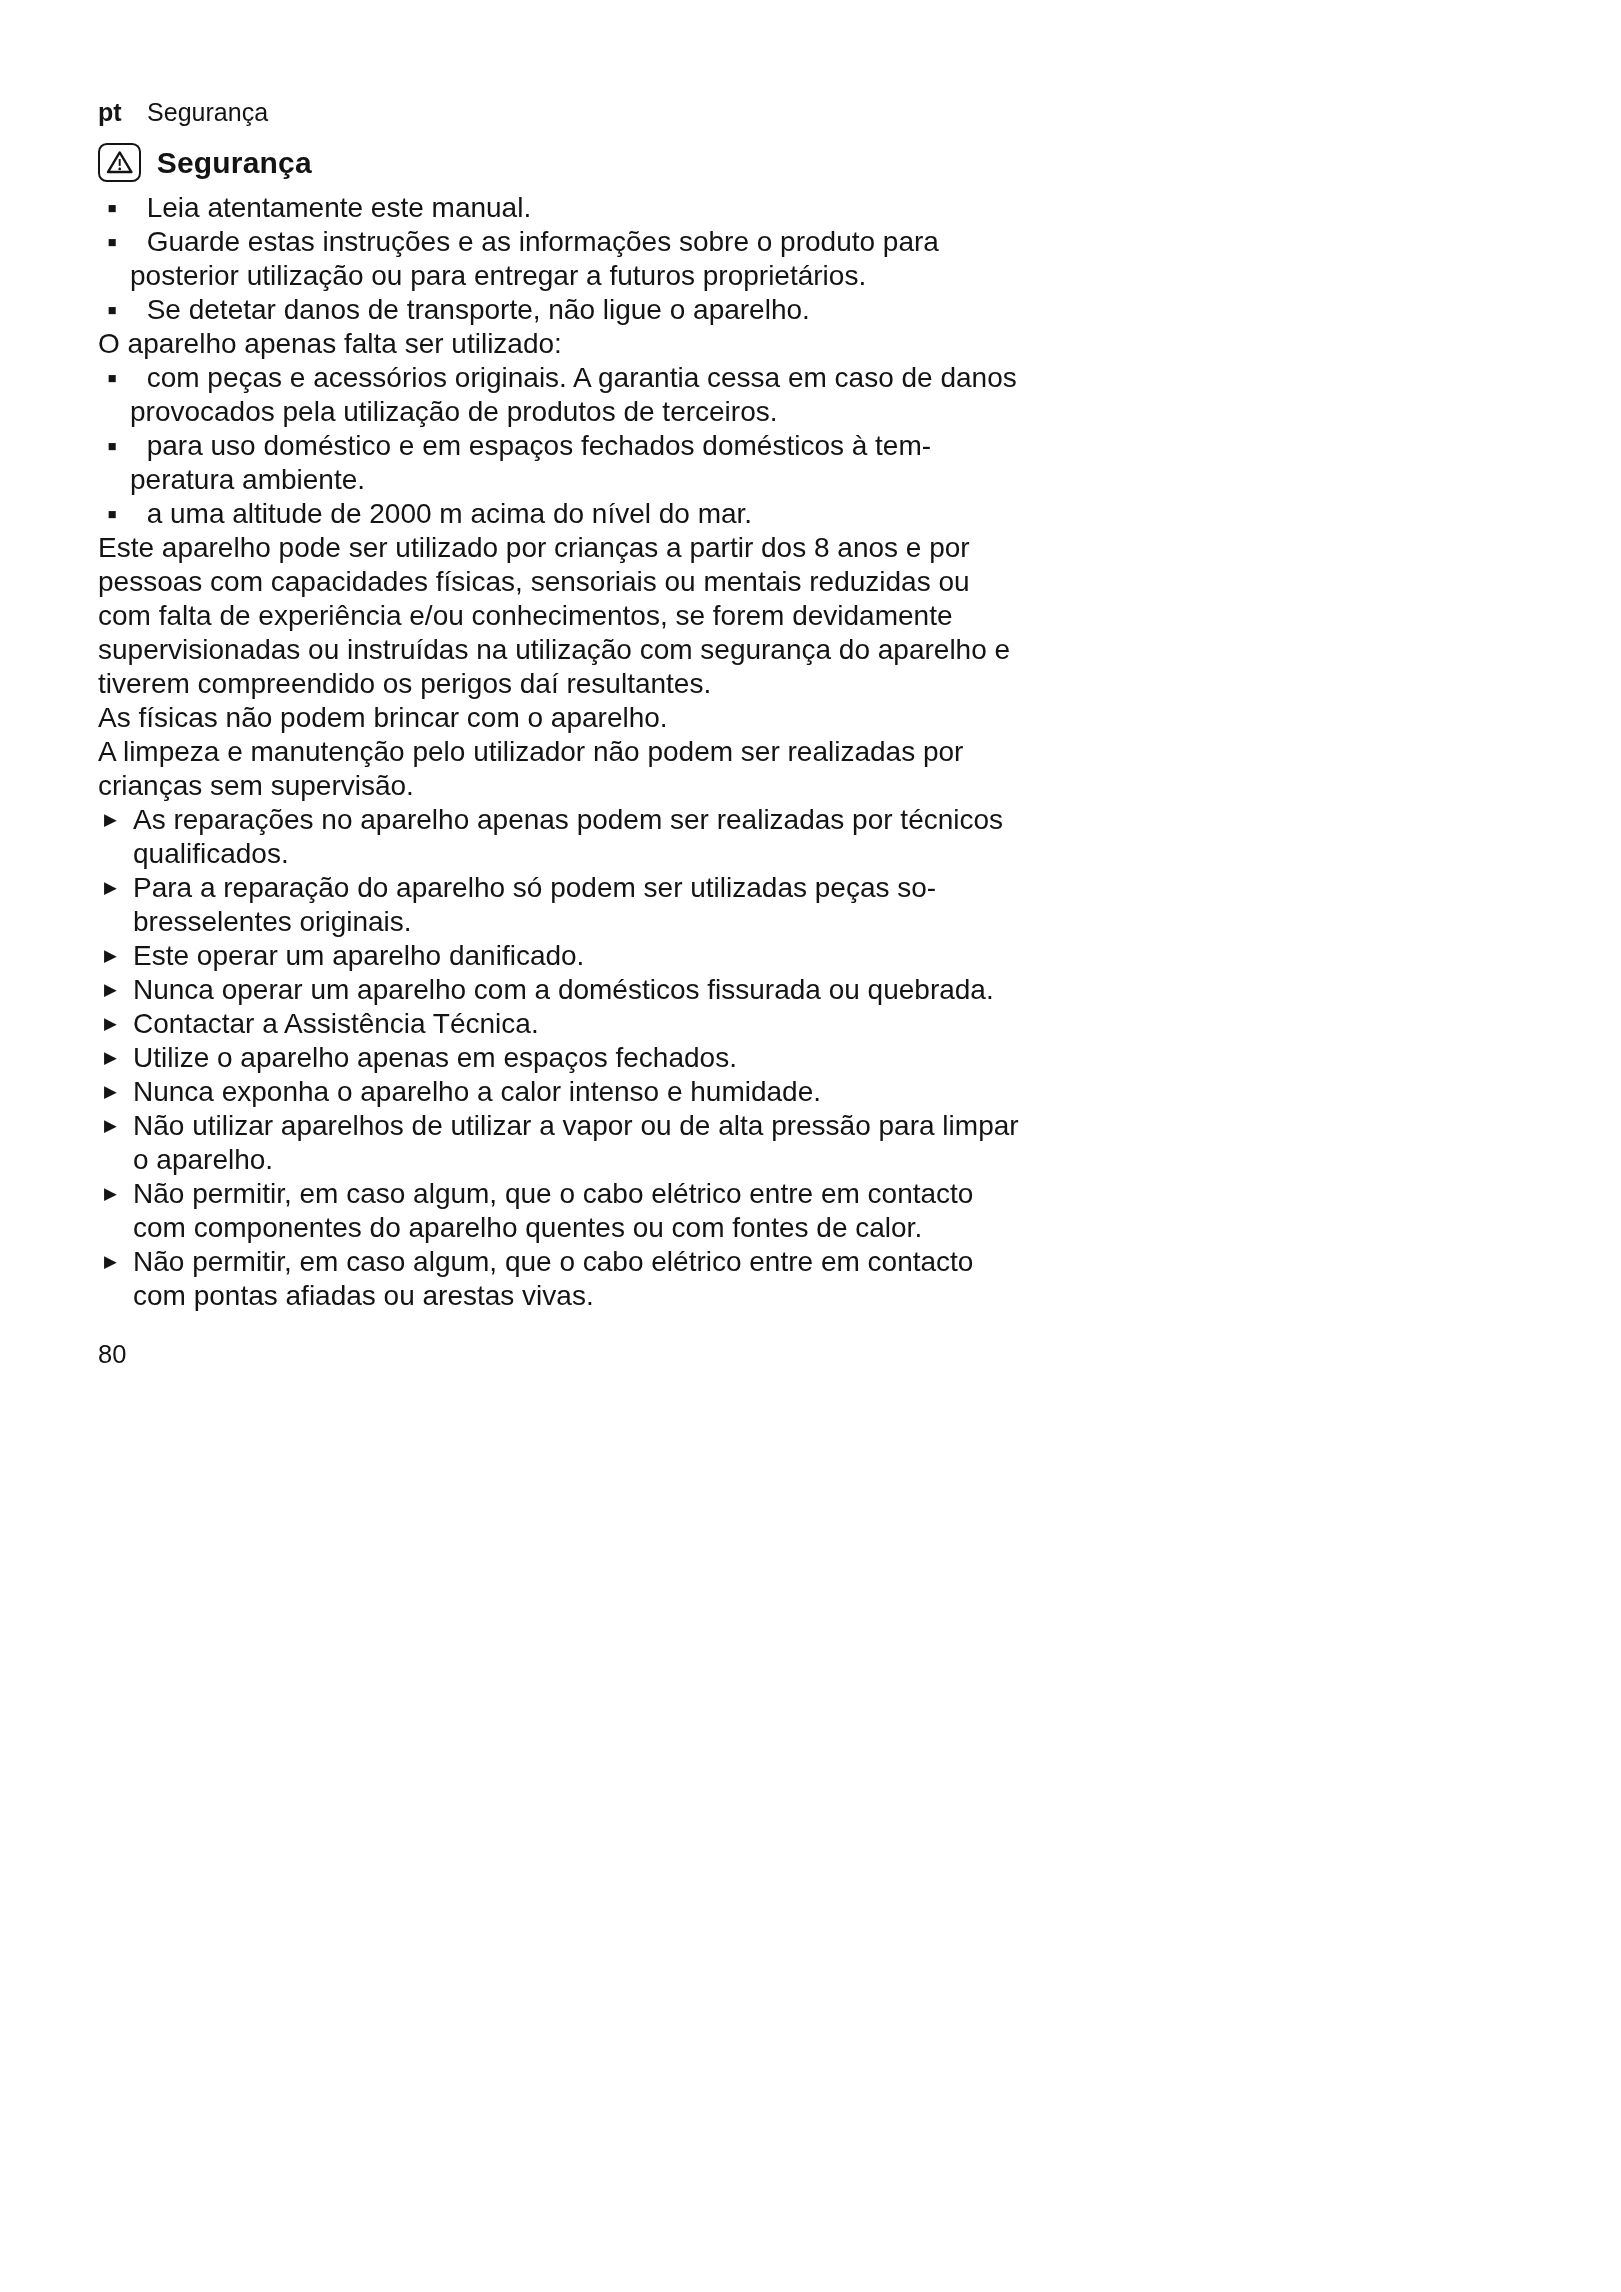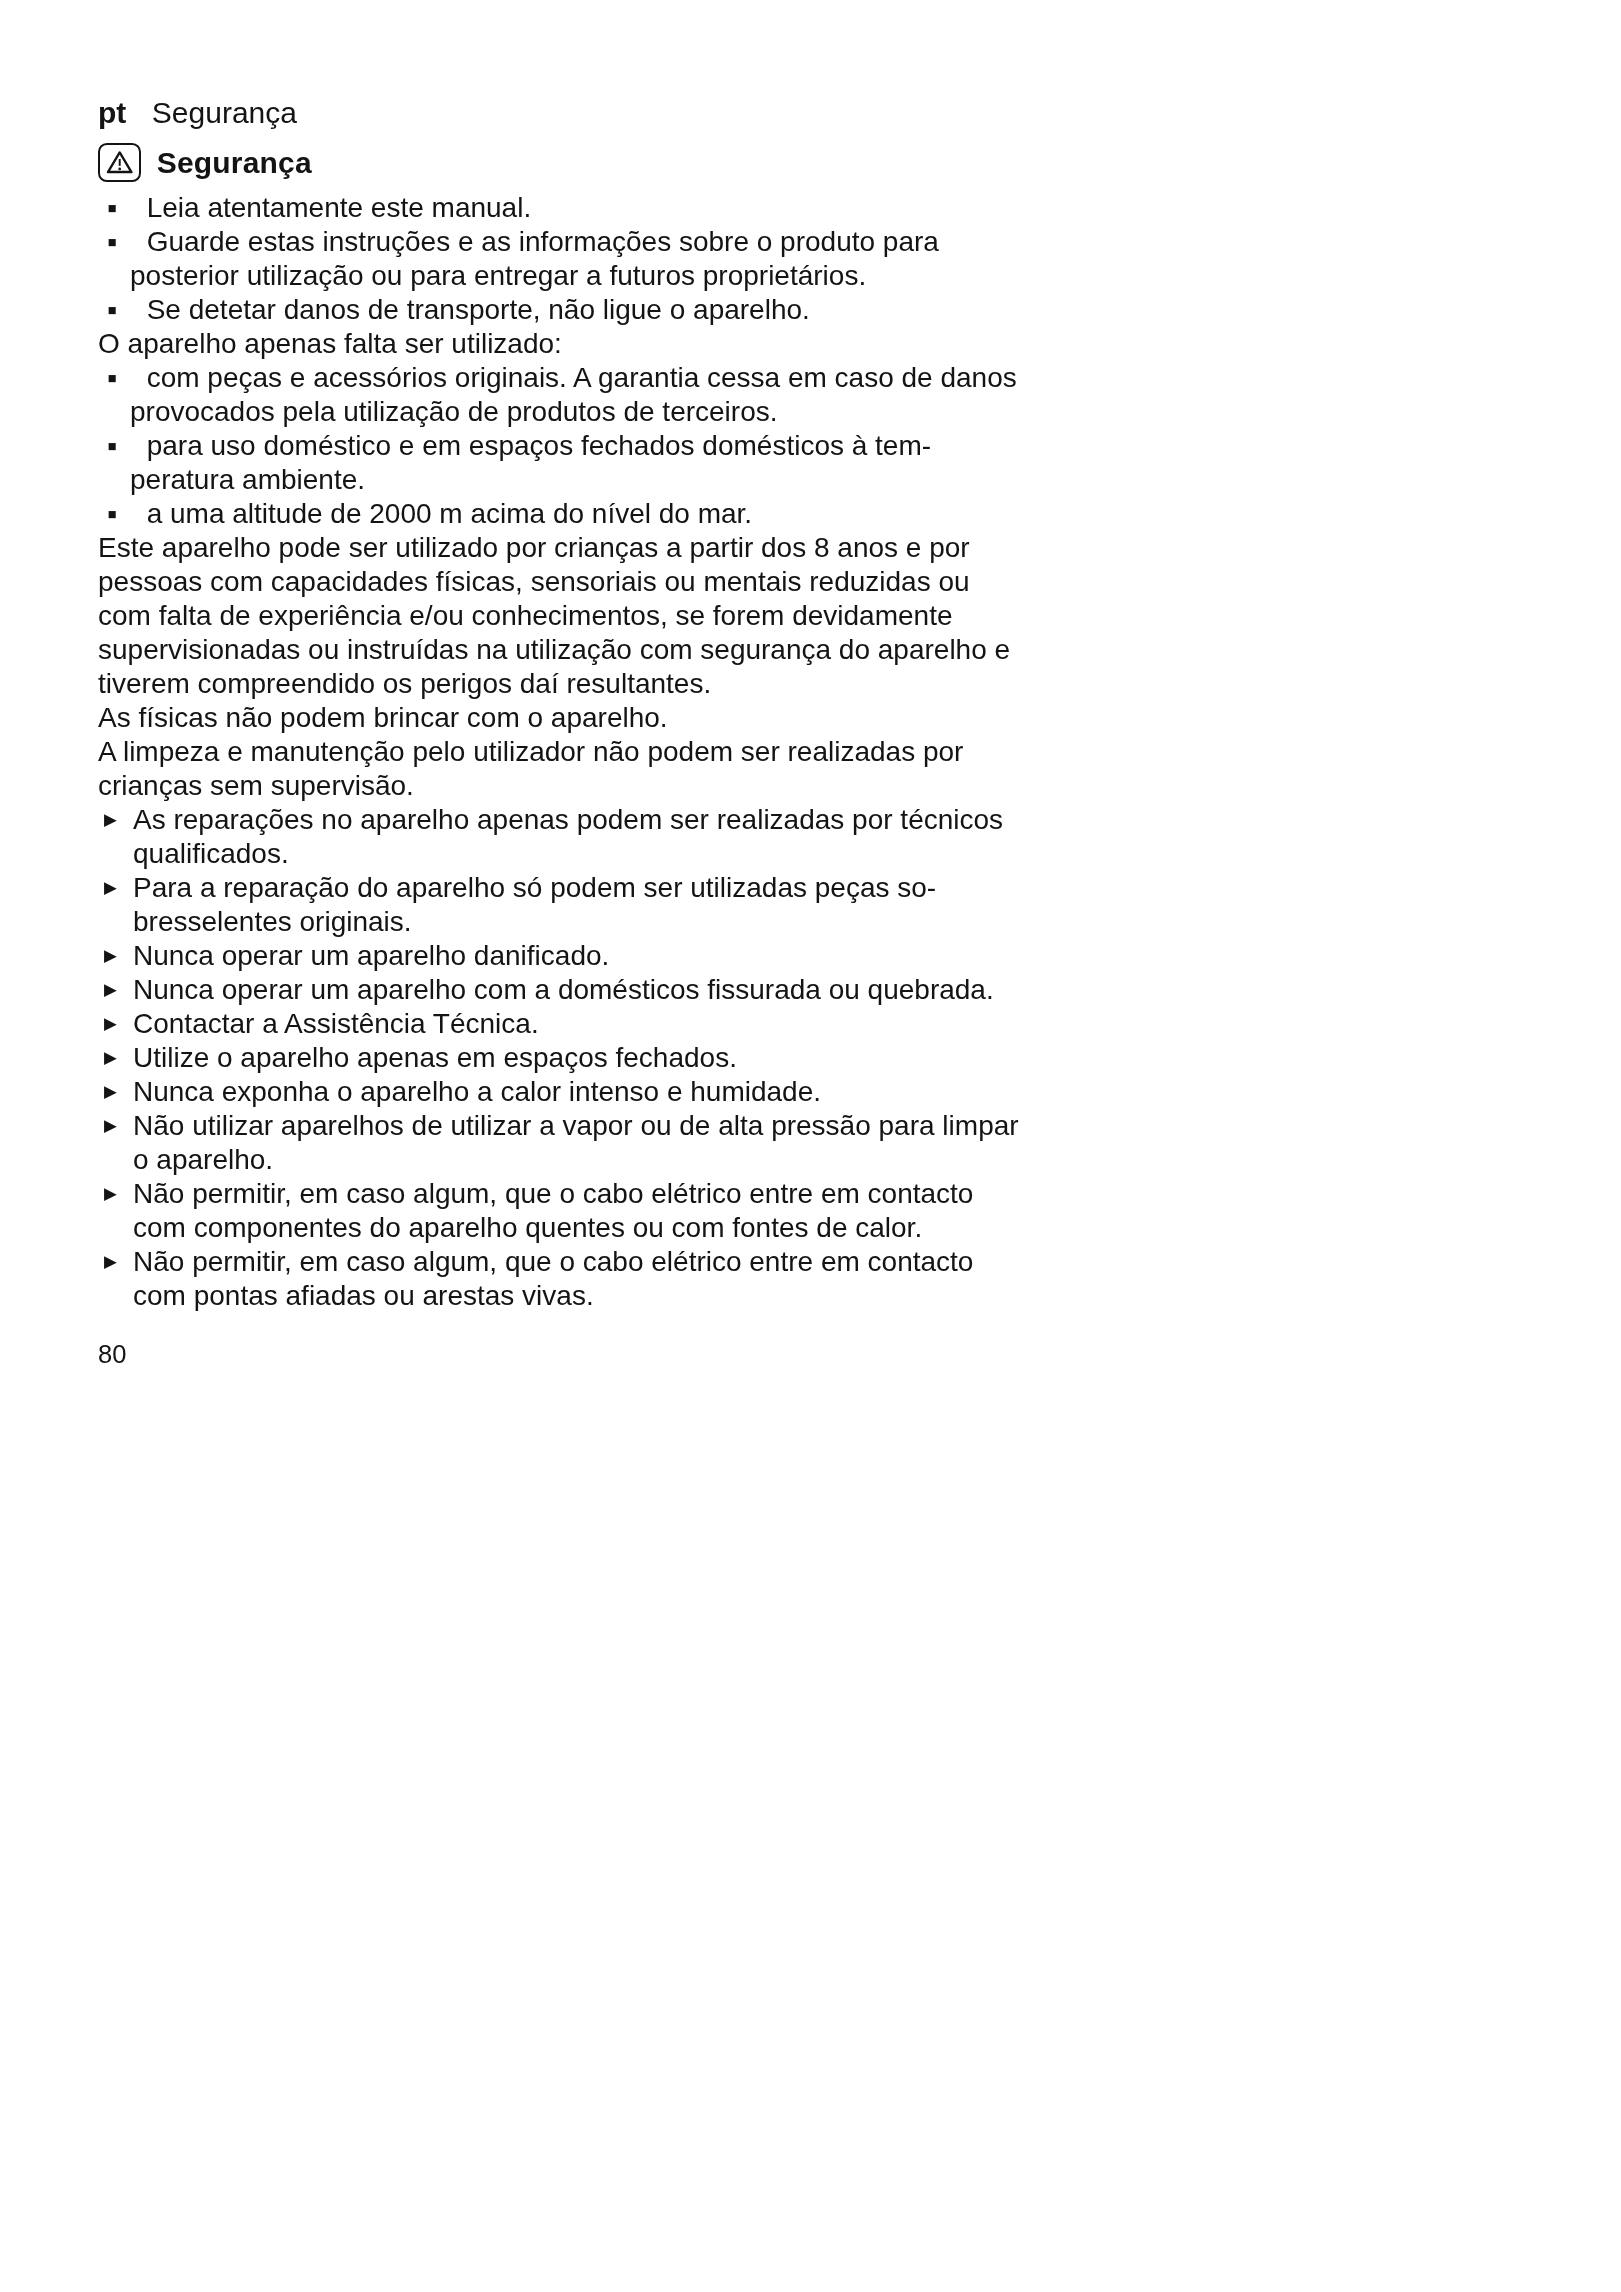--- a/index.html
+++ b/index.html
@@ -12,21 +12,21 @@
     color: #141414;
     overflow: hidden;
   }
   .content {
     position: absolute;
     left: 98px;
     top: 100px;
     width: 921px;
   }
   .page-header {
-    font-size: 30px;
+    font-size: 25px;
     line-height: 25.5px;
     margin-bottom: 15.7px;
     color: #141414;
   }
   .page-header .lang {
     font-weight: bold;
     margin-right: 25.5px;
   }
   .section-title {
     display: flex;
@@ -160,21 +160,21 @@
         <span>As reparações no aparelho apenas podem ser realizadas por técnicos qualificados.</span>
       </div>
 
       <div class="block li-arrow">
         <span class="marker">▶</span>
         <span>Para a reparação do aparelho só podem ser utilizadas peças so­bresselentes originais.</span>
       </div>
 
       <div class="block li-arrow">
         <span class="marker">▶</span>
-        <span>Nunca operar um aparelho danificado.</span>
+        <span>Este operar um aparelho danificado.</span>
       </div>
 
       <div class="block li-arrow">
         <span class="marker">▶</span>
         <span>Nunca operar um aparelho com a domésticos fissurada ou que­brada.</span>
       </div>
 
       <div class="block li-arrow">
         <span class="marker">▶</span>
         <span>Contactar a Assistência Técnica.</span>

